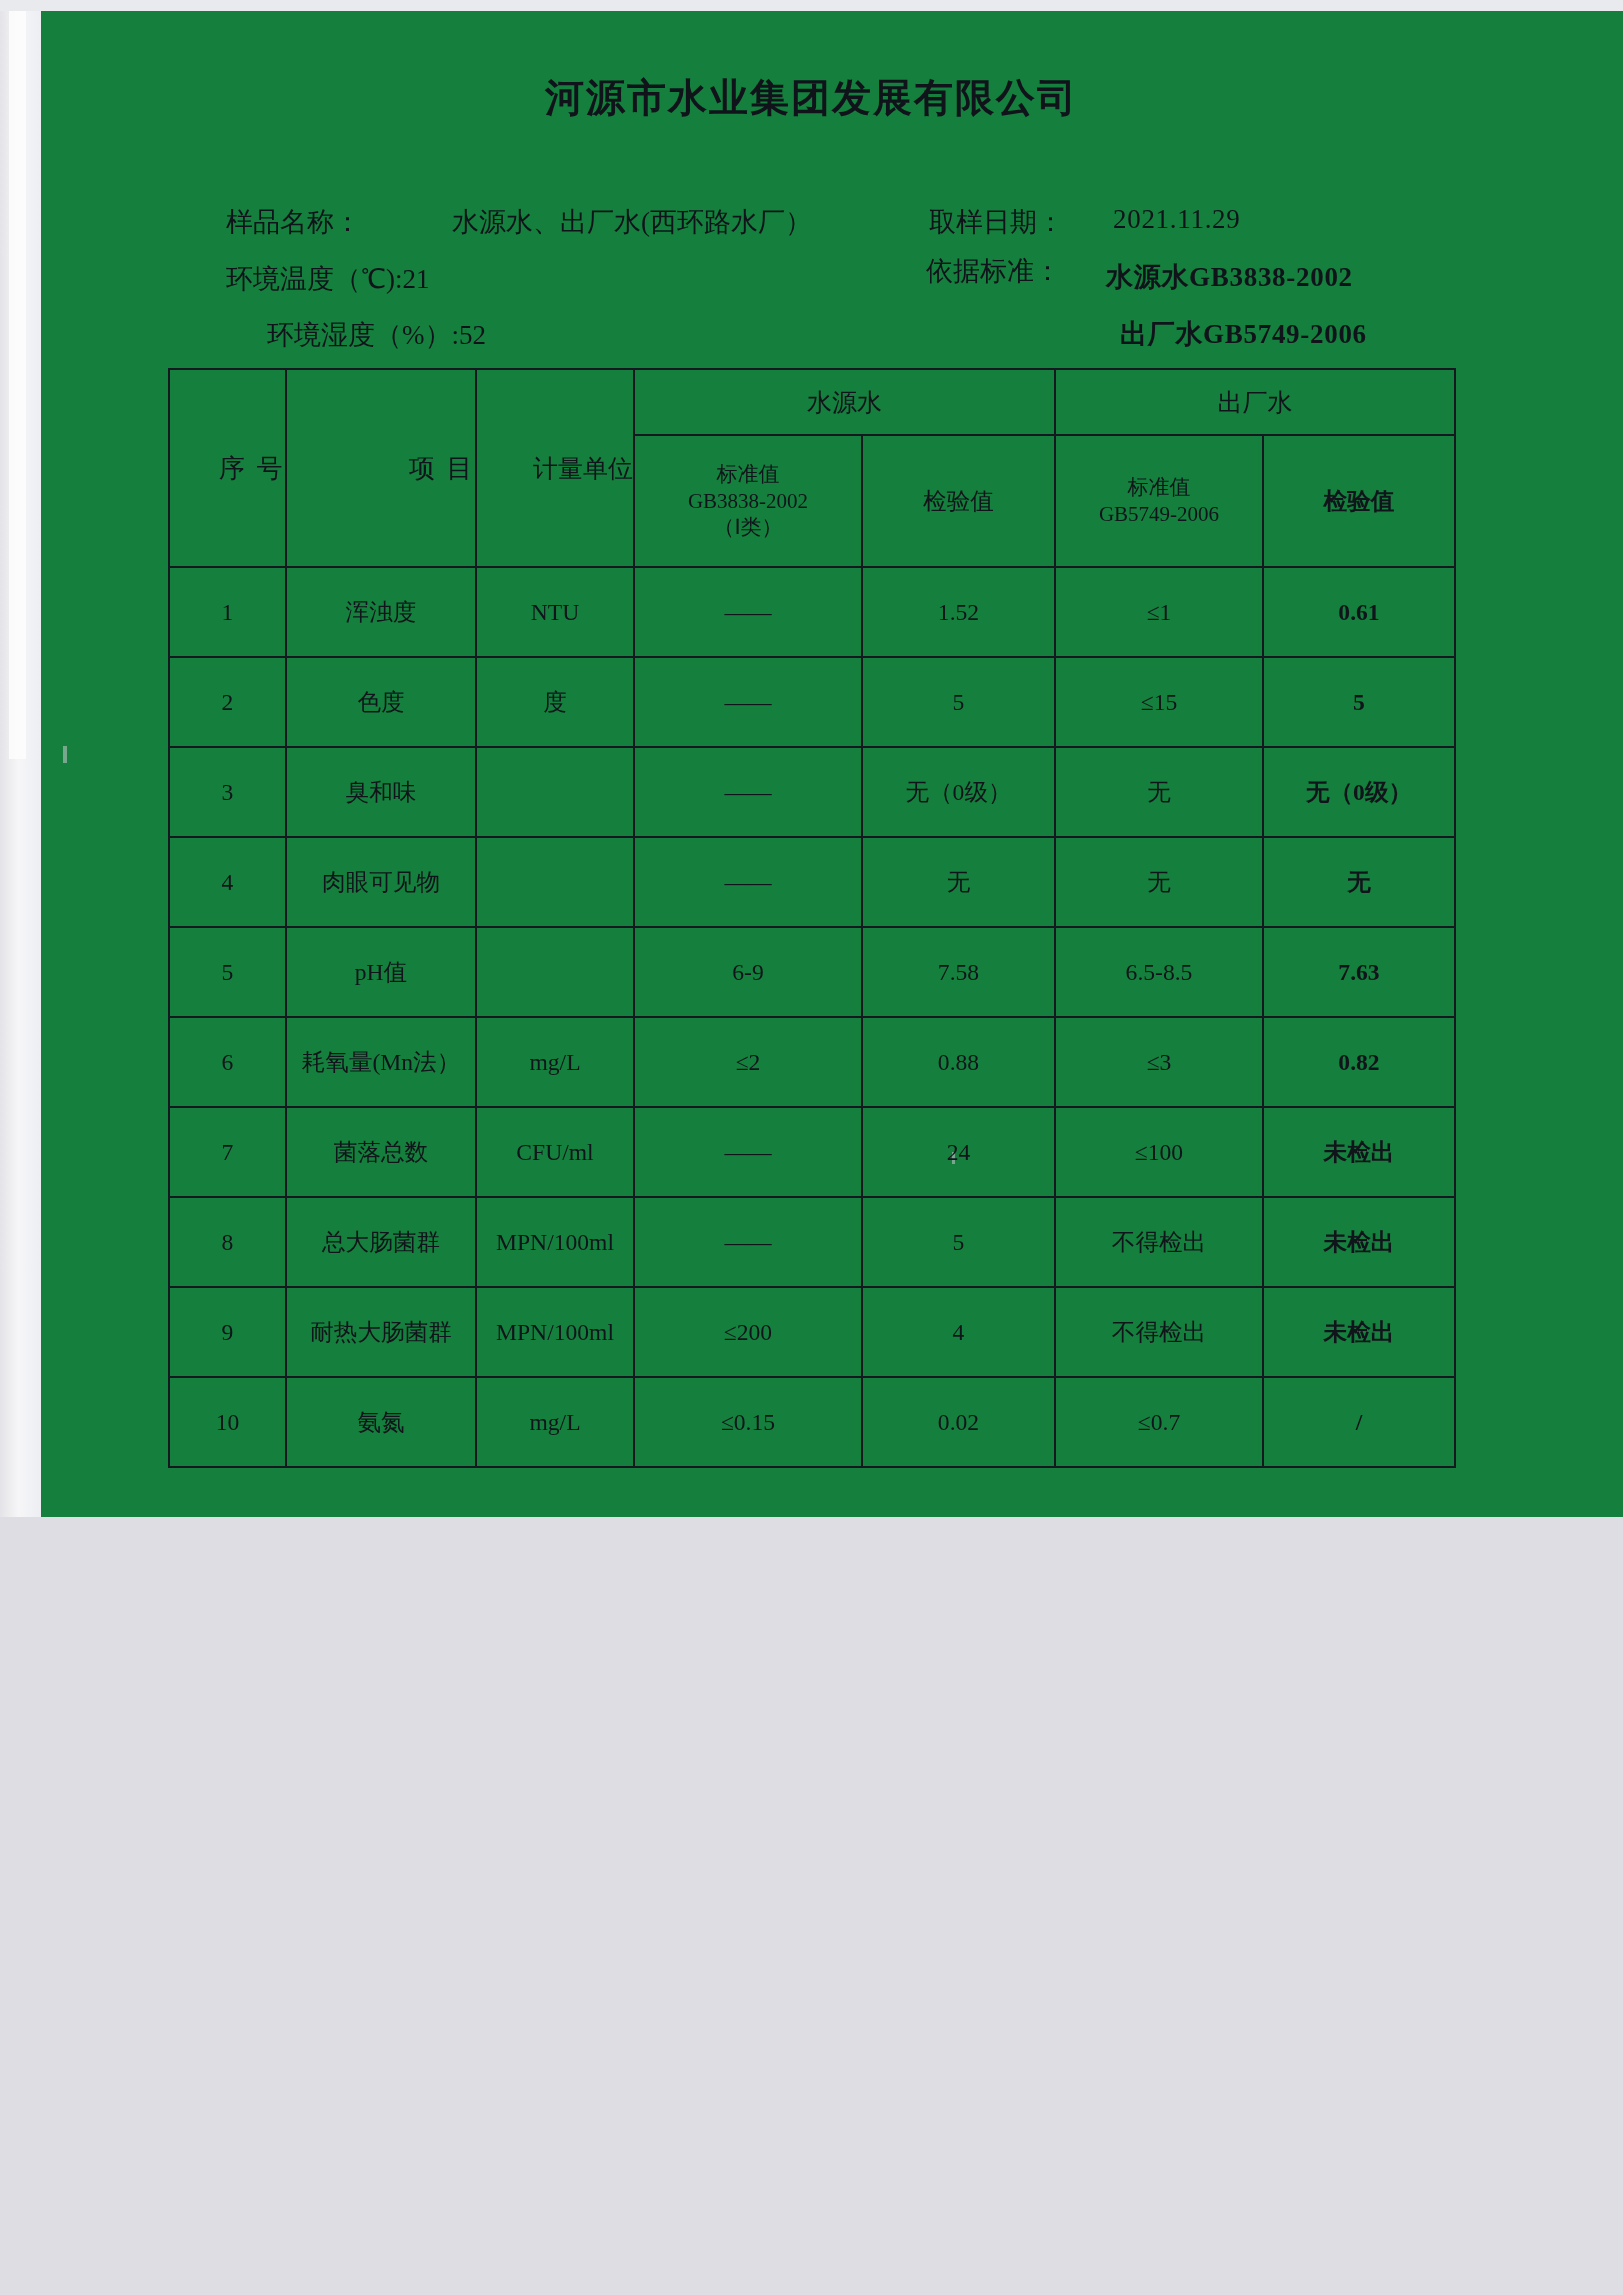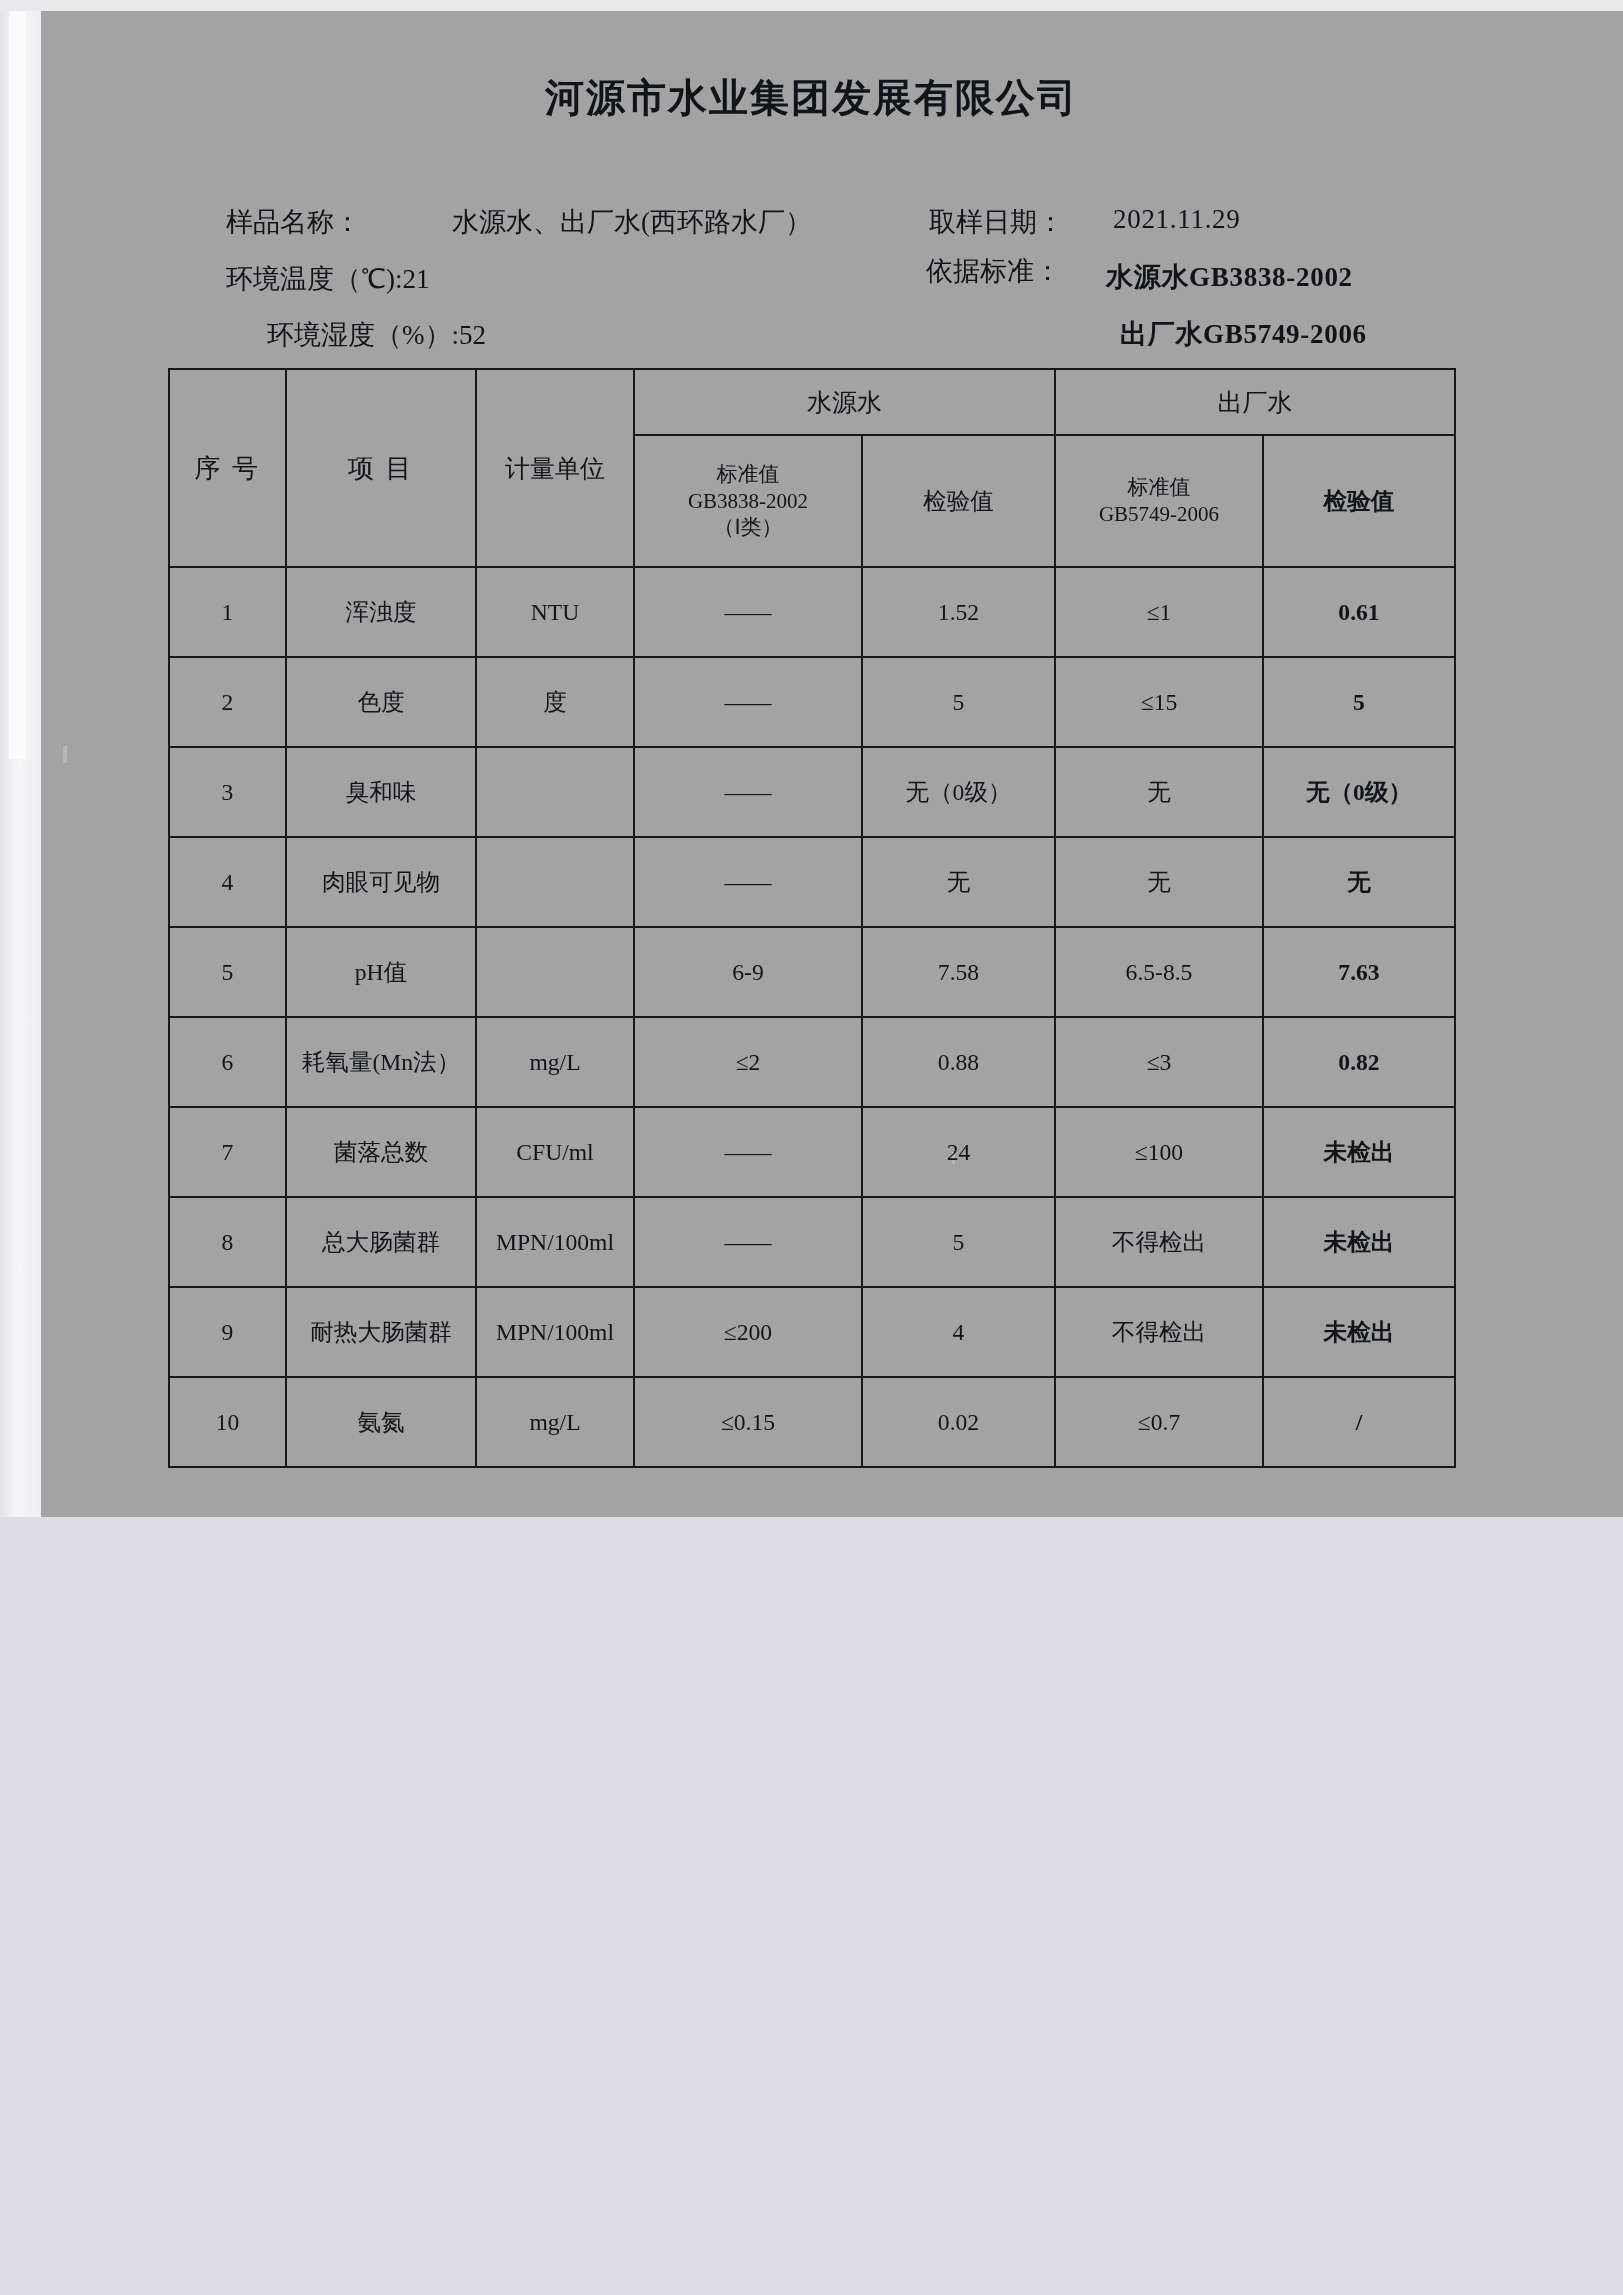--- a/index.html
+++ b/index.html
@@ -15,21 +15,21 @@
     overflow: hidden;
   }
 
   
   #scan-page {
     position: absolute;
     left: 0;
     top: 0;
     width: 1623px;
     height: 1525px;
-    background: #a3a3a3;
+    background: #15803d;
   }
   
   #scan-shadow-bottom {
     position: absolute;
     left: 0;
     top: 1525px;
     width: 1623px;
     height: 770px;
     background: #dddde3;
   }
@@ -127,21 +127,21 @@
     text-align: center;
     vertical-align: middle;
     font-family: "Liberation Serif", serif;
     font-size: 23.6px;
     color: #11141a;
     padding: 0;
   }
   #result-table .hdr-group { height: 64px; font-size: 25px; }
   #result-table .hdr-cell  { height: 130px; font-size: 23.6px; }
   #result-table .hdr-cell .sub { display:block; font-size: 21px; line-height: 1.28; }
-  #result-table .hdr-big { font-size: 26px; letter-spacing: 2.6px; }
+  #result-table .hdr-big { font-size: 26px; letter-spacing: 2.6px; text-align: right; }
   #result-table tbody td { height: 88px; }
 
   
   .col-no    { width: 117px; }
   .col-item  { width: 190px; }
   .col-unit  { width: 158px; }
   .col-std1  { width: 228px; }
   .col-val1  { width: 193px; }
   .col-std2  { width: 208px; }
   .col-val2  { width: 192px; }

